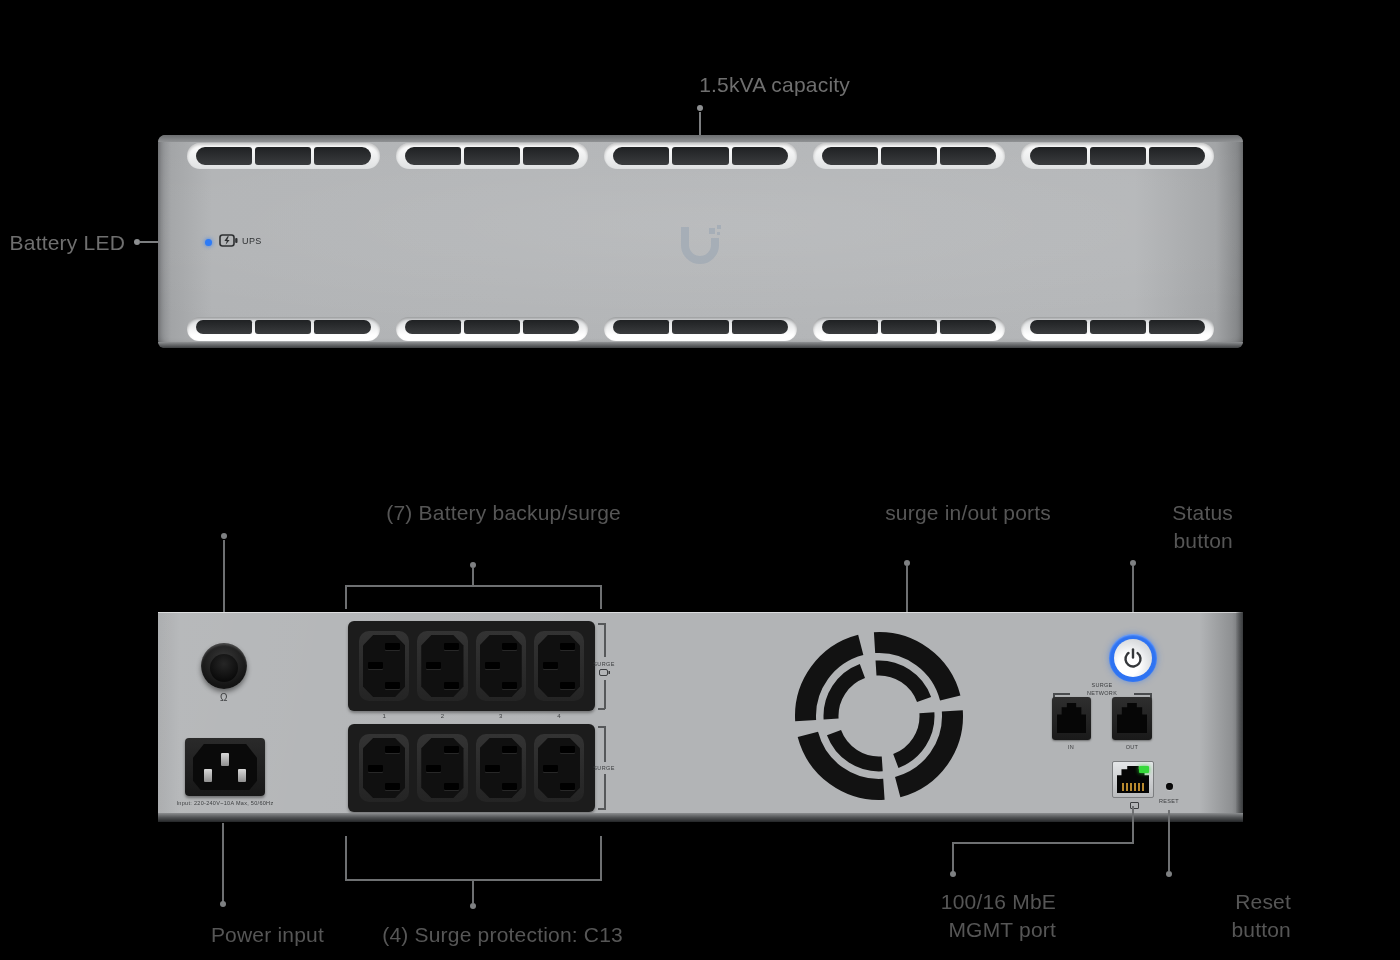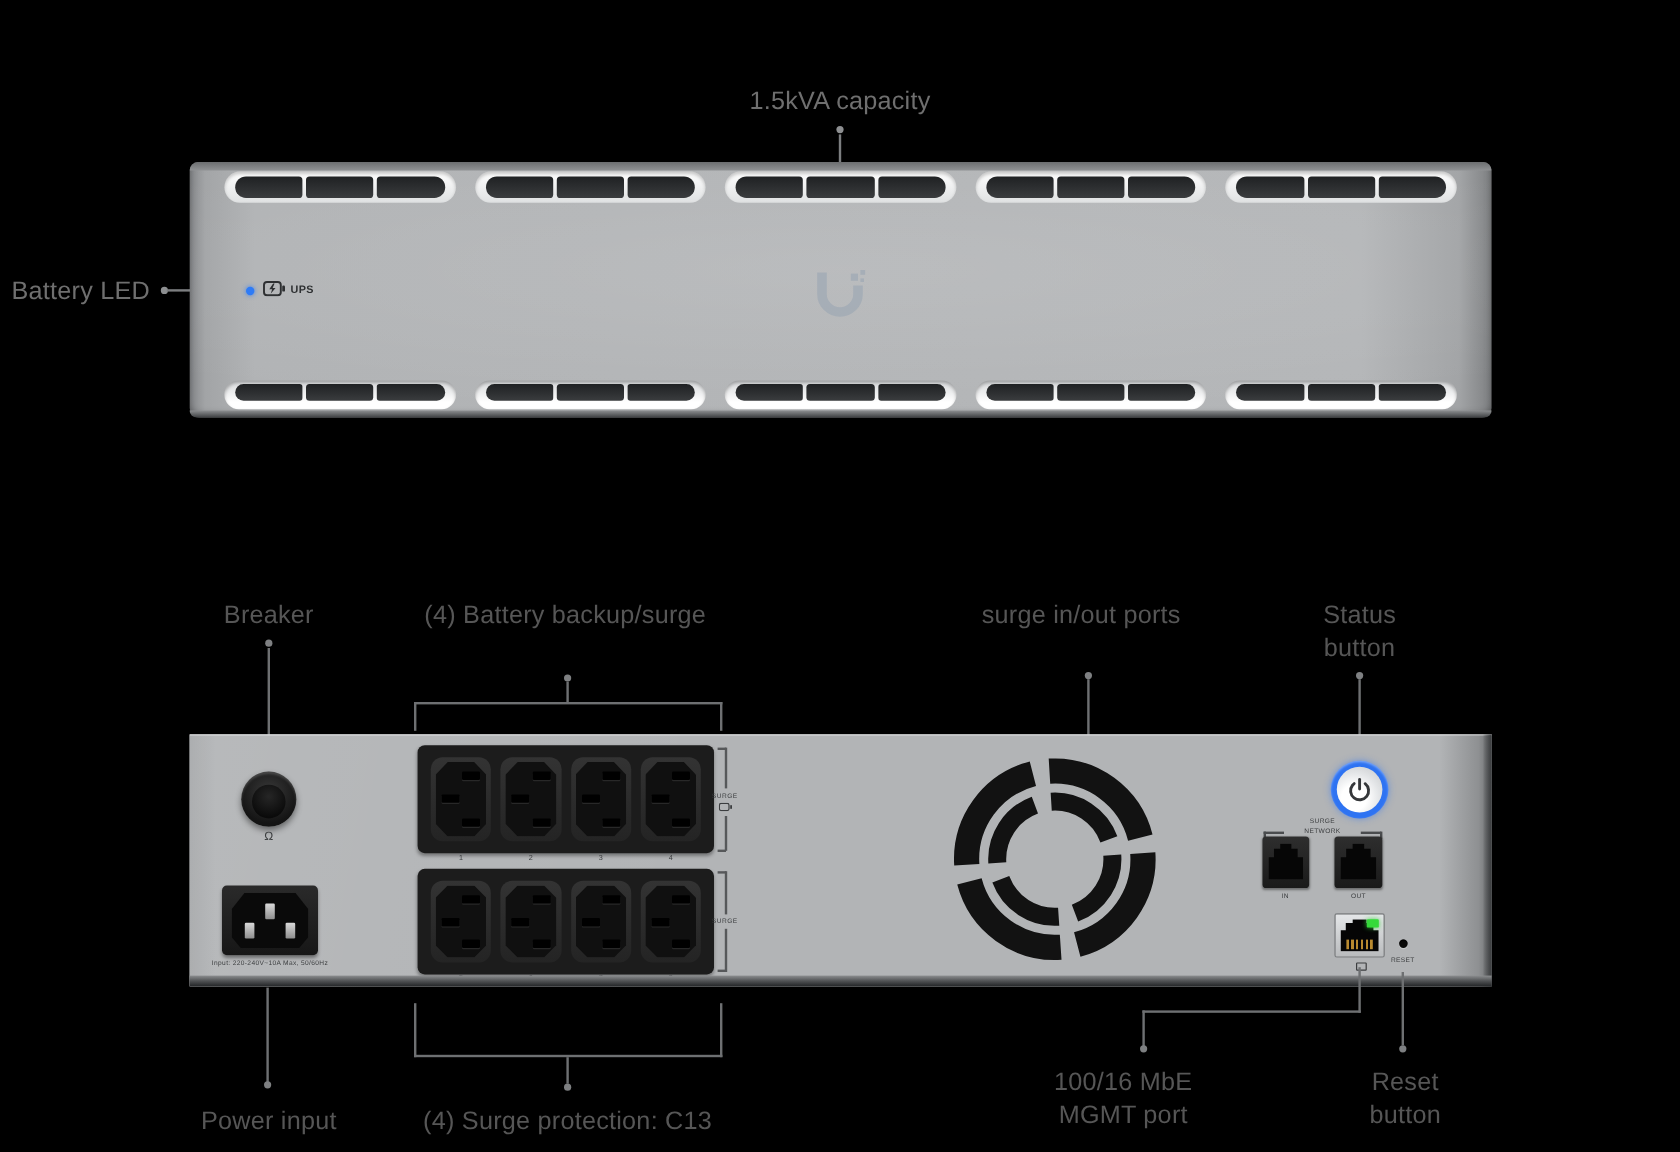--- a/index.html
+++ b/index.html
@@ -1,20 +1,20 @@
 <!DOCTYPE html>
 <html><head>
 <meta charset="utf-8">
 <style>
   html,body{margin:0;padding:0;background:#000;}
   #stage{position:relative;width:1400px;height:960px;background:#000;overflow:hidden;
          font-family:"Liberation Sans","DejaVu Sans",sans-serif;}
 
   
-  .callout{position:absolute;font-size:21px;line-height:28px;text-align:center;color:#565656;letter-spacing:.2px;}
+  .callout{position:absolute;font-size:21px;line-height:28px;text-align:right;color:#565656;letter-spacing:.2px;}
   .callout.front{color:#6f6f6f;}
   .leader-line{position:absolute;background:#6e7072;}
   .leader-line.front{background:#7c7e80;}
   .leader-dot{position:absolute;width:6px;height:6px;border-radius:50%;background:#7e8082;}
   .leader-dot.front{background:#8d8f91;}
 
   
   #front-panel{position:absolute;left:158px;top:135px;width:1085px;height:213px;border-radius:8px;
     background:
       radial-gradient(120% 95% at 50% 42%, rgba(255,255,255,.10), rgba(0,0,0,0) 62%),
@@ -30,21 +30,21 @@
   .vband.bottom{bottom:7px;height:24px;}
   .vgroup{flex:1;display:flex;gap:3px;border-radius:13px;}
   .vband.top .vgroup{background:linear-gradient(180deg,#ffffff,#dfe1e2);padding:4px 9px;box-shadow:inset 0 2px 3px rgba(0,0,0,.22);}
   .vband.bottom .vgroup{background:linear-gradient(180deg,#d6d8da,#ffffff 75%);padding:3px 9px 7px;box-shadow:inset 0 2px 3px rgba(0,0,0,.28);}
   .vslot{flex:1;border-radius:3px;background:linear-gradient(180deg,#1f2123,#3a3c3e);}
   .vslot:first-child{border-radius:9px 3px 3px 9px;}
   .vslot:last-child{border-radius:3px 9px 9px 3px;}
   #status-led{position:absolute;left:47px;top:104px;width:7px;height:7px;border-radius:50%;
     background:#2e7bf6;box-shadow:0 0 4px rgba(46,123,246,.9);}
   #ups-badge{position:absolute;left:61px;top:99px;display:flex;align-items:center;gap:4px;}
-  #ups-badge .txt{font-size:9px;font-weight:bold;color:#2e3032;letter-spacing:.4px;text-align:right;}
+  #ups-badge .txt{font-size:9px;font-weight:normal;color:#2e3032;letter-spacing:.4px;text-align:right;}
   #u-logo{position:absolute;left:520px;top:87px;opacity:.85;}
 
   
   #rear-panel{position:absolute;left:158px;top:612px;width:1085px;height:210px;
     background:
       linear-gradient(100deg, rgba(255,255,255,.07), rgba(0,0,0,0) 40%),
       linear-gradient(90deg,#a6a8aa 0,#b2b4b6 2%,#b2b4b6 96%,#8e9092 99%,#6a6c6e 100%),
       linear-gradient(180deg,#d4d6d8 0,#c2c4c6 1.5%,#b0b2b4 5%,#abadaf 60%,#9ea0a2 92%,#919395 100%);
     box-shadow:inset 0 1px 0 rgba(255,255,255,.55);}
   #rear-bottom-strip{position:absolute;left:0;bottom:0;width:100%;height:9px;
@@ -213,28 +213,25 @@
         </div>
       <div class="vgroup">
           <div class="vslot"></div>
           <div class="vslot"></div>
           <div class="vslot"></div>
         </div>
     </div>
     <div id="front-bottom-strip"></div>
   </div>
 
-  <div class="callout" style="left:124px;top:499px;width:200px;">
-    <span>Breaker</span>
-  </div>
   <div class="leader-dot" style="left:221px;top:533px;"></div>
   <div class="leader-line" style="left:223px;top:540px;width:2px;height:104px;"></div>
 
   <div class="callout" style="left:321px;top:499px;width:300px;">
-    <div>(4) Battery backup/surge</div>
+    <div>(7) Battery backup/surge</div>
   </div>
   <div class="leader-dot" style="left:470px;top:562px;"></div>
   <div class="leader-line" style="left:472px;top:568px;width:2px;height:18px;"></div>
   <div class="leader-line" style="left:345px;top:585px;width:257px;height:2px;"></div>
   <div class="leader-line" style="left:345px;top:585px;width:2px;height:24px;"></div>
   <div class="leader-line" style="left:600px;top:585px;width:2px;height:24px;"></div>
 
   <div class="callout" style="left:751px;top:499px;width:300px;">
     <div>surge in/out ports</div>
   </div>

